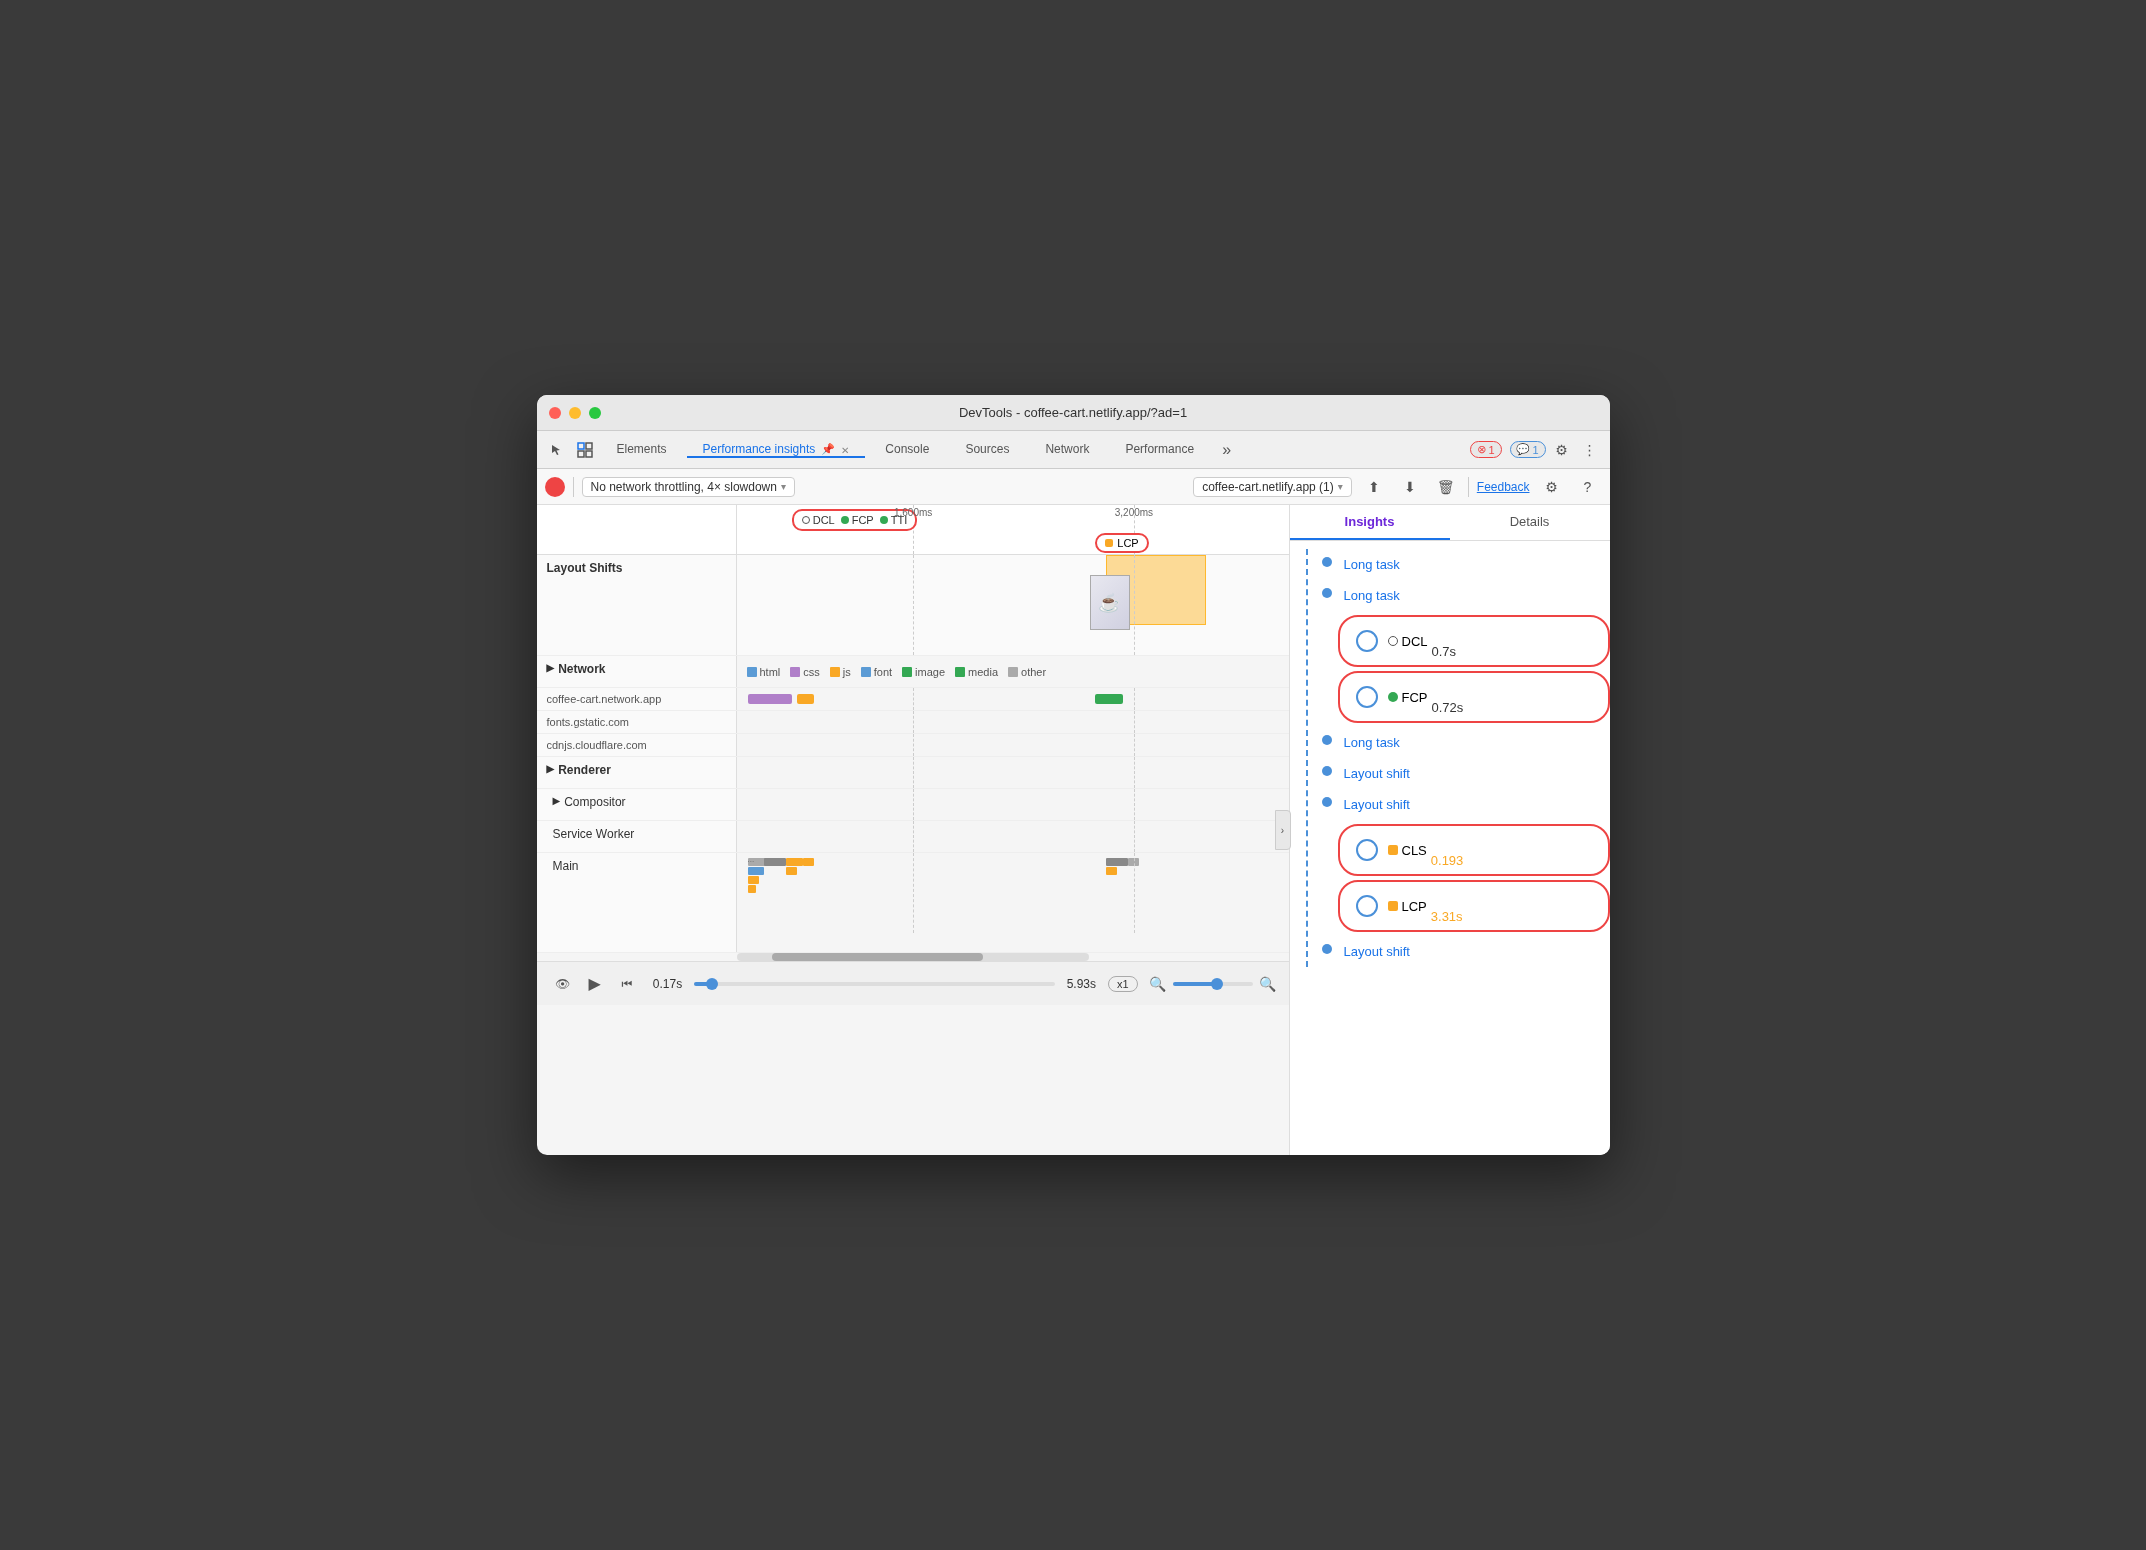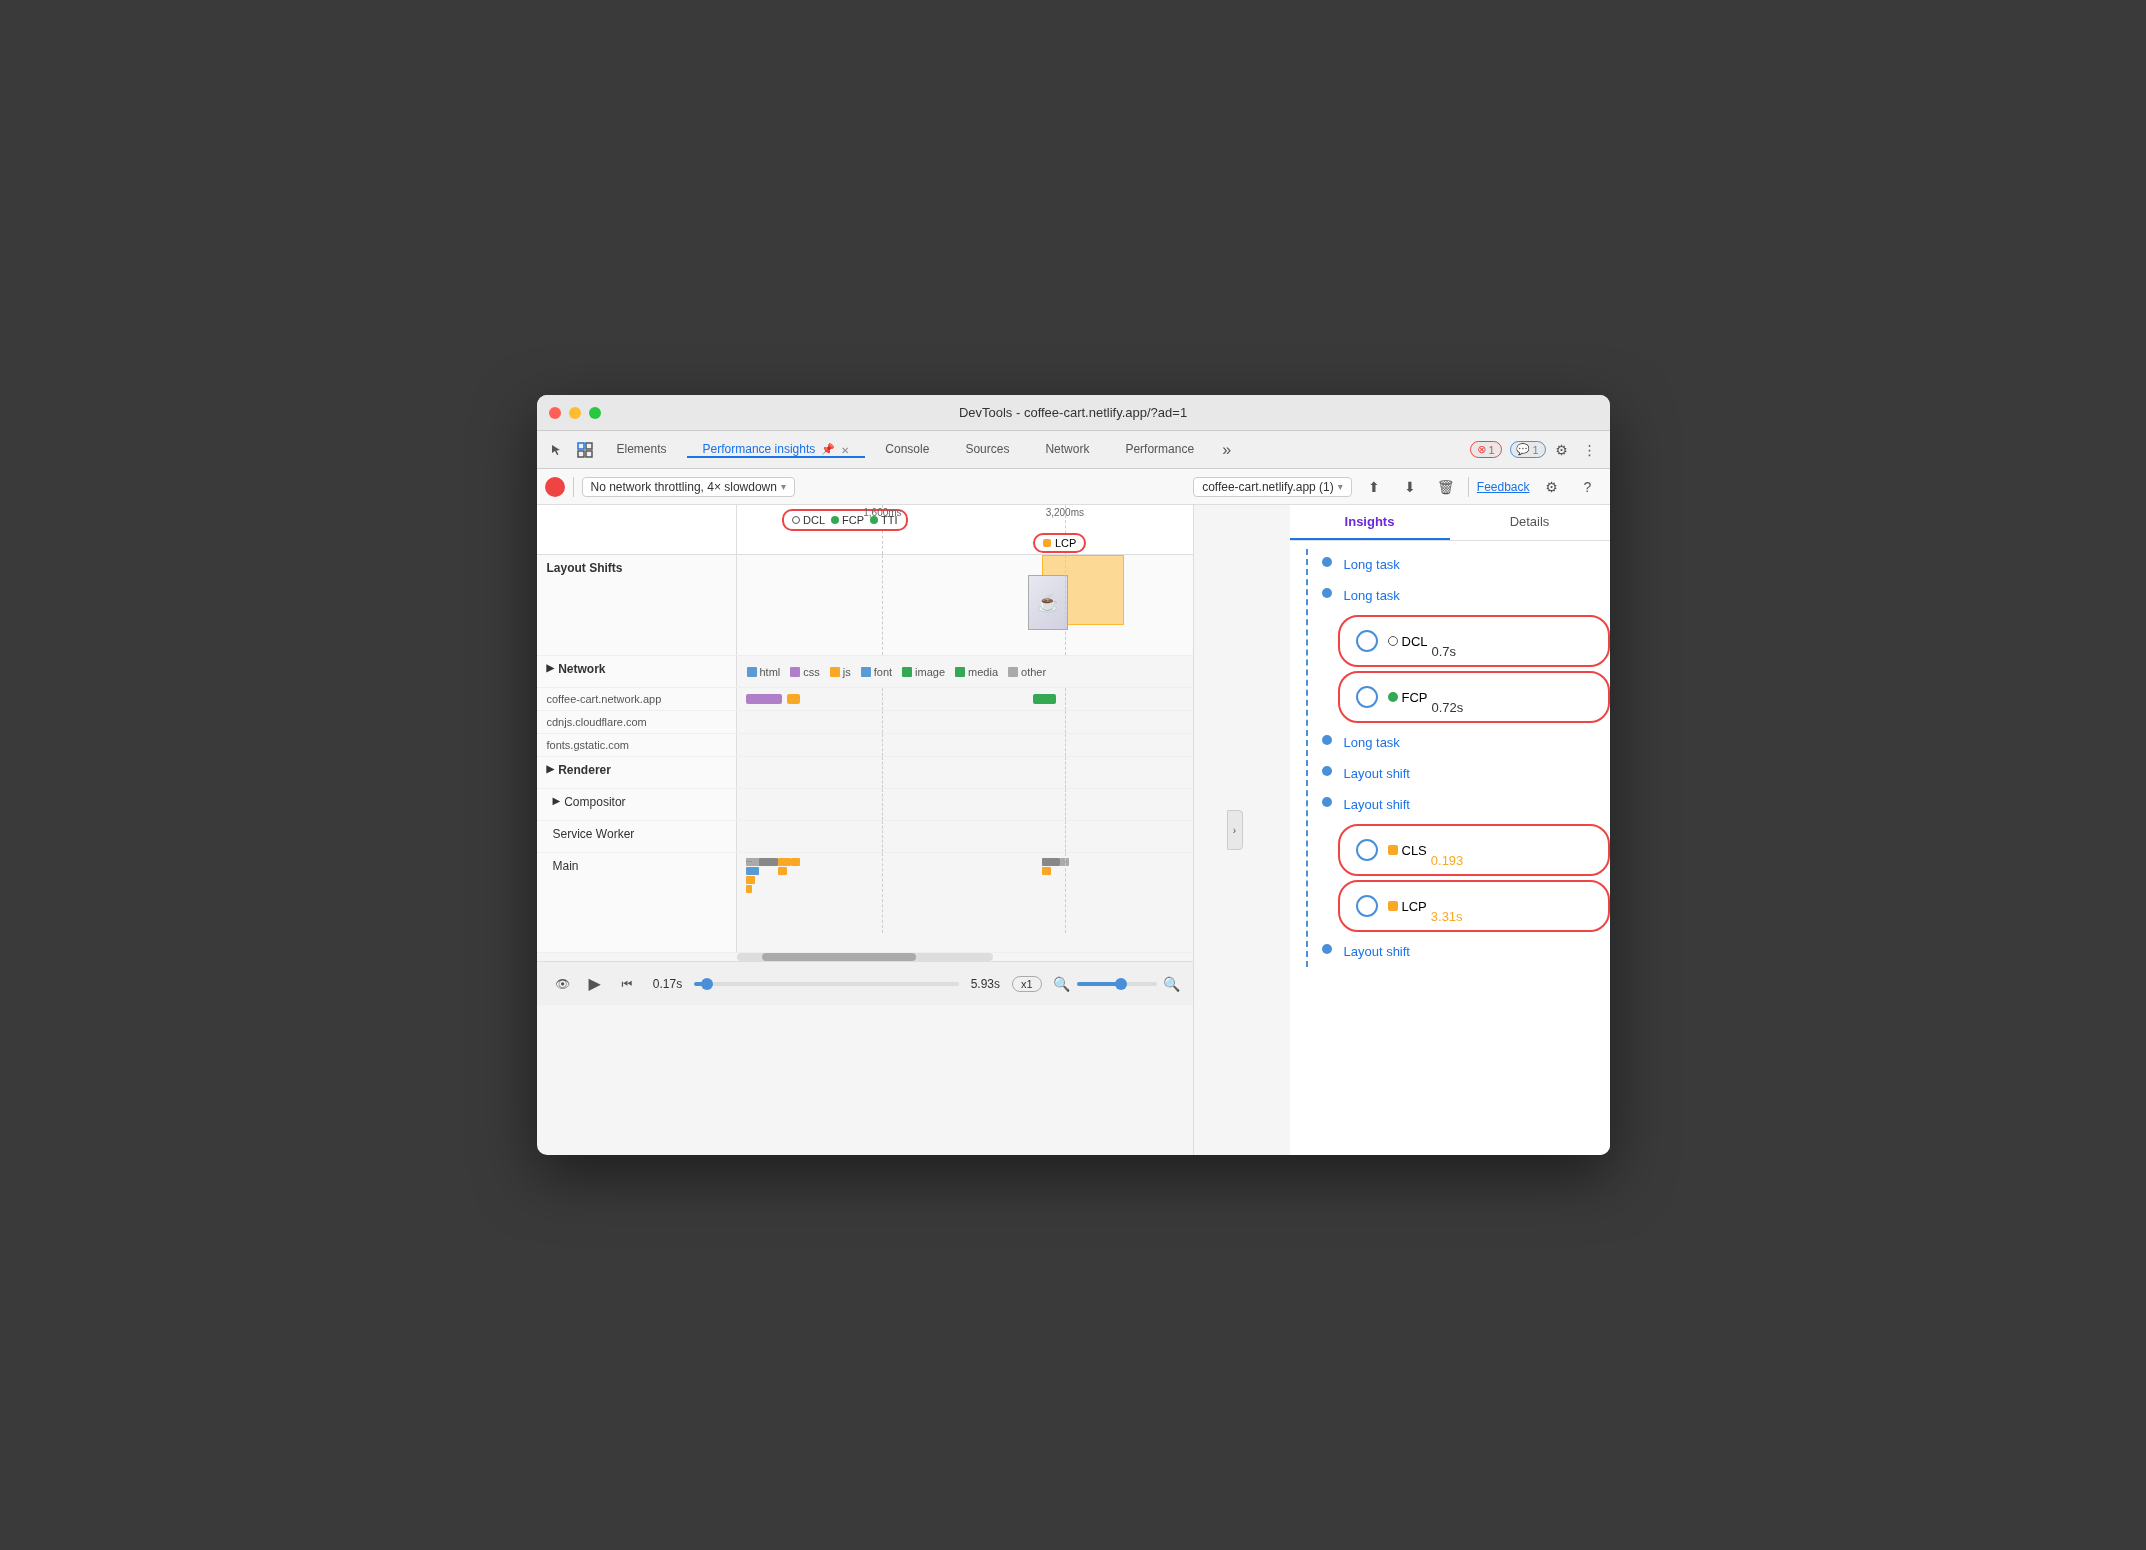--- a/index.html
+++ b/index.html
@@ -157,21 +157,20 @@
       font-size: 12px;
       color: #1a73e8;
       text-decoration: underline;
       cursor: pointer;
       background: none;
       border: none;
     }
     .main-content {
       display: flex;
       height: 650px;
-      gap: 48px;
     }
     .left-panel {
       flex: 1;
       display: flex;
       flex-direction: column;
       overflow: hidden;
       border-right: 1px solid #ddd;
     }
     .timeline-header {
       height: 50px;
@@ -675,28 +674,28 @@
           <div class="resource-label">coffee-cart.network.app</div>
           <div class="resource-bar-area">
             <div class="res-bar" style="left:2%;width:8%;background:#b07fc9;"></div>
             <div class="res-bar" style="left:11%;width:3%;background:#f9a825;"></div>
             <div class="res-bar" style="left:65%;width:5%;background:#34a853;"></div>
             <div class="dashed-v" style="left:32%;"></div>
             <div class="dashed-v" style="left:72%;"></div>
           </div>
         </div>
         <div class="network-resource-row">
-          <div class="resource-label">cdnjs.cloudflare.com</div>
+          <div class="resource-label">fonts.gstatic.com</div>
           <div class="resource-bar-area">
             <div class="dashed-v" style="left:32%;"></div>
             <div class="dashed-v" style="left:72%;"></div>
           </div>
         </div>
         <div class="network-resource-row">
-          <div class="resource-label">fonts.gstatic.com</div>
+          <div class="resource-label">cdnjs.cloudflare.com</div>
           <div class="resource-bar-area">
             <div class="dashed-v" style="left:32%;"></div>
             <div class="dashed-v" style="left:72%;"></div>
           </div>
         </div>
 
         <div class="timeline-row">
           <div class="row-label section">
             <span class="expand-icon">▶</span>
             <span>Renderer</span>

